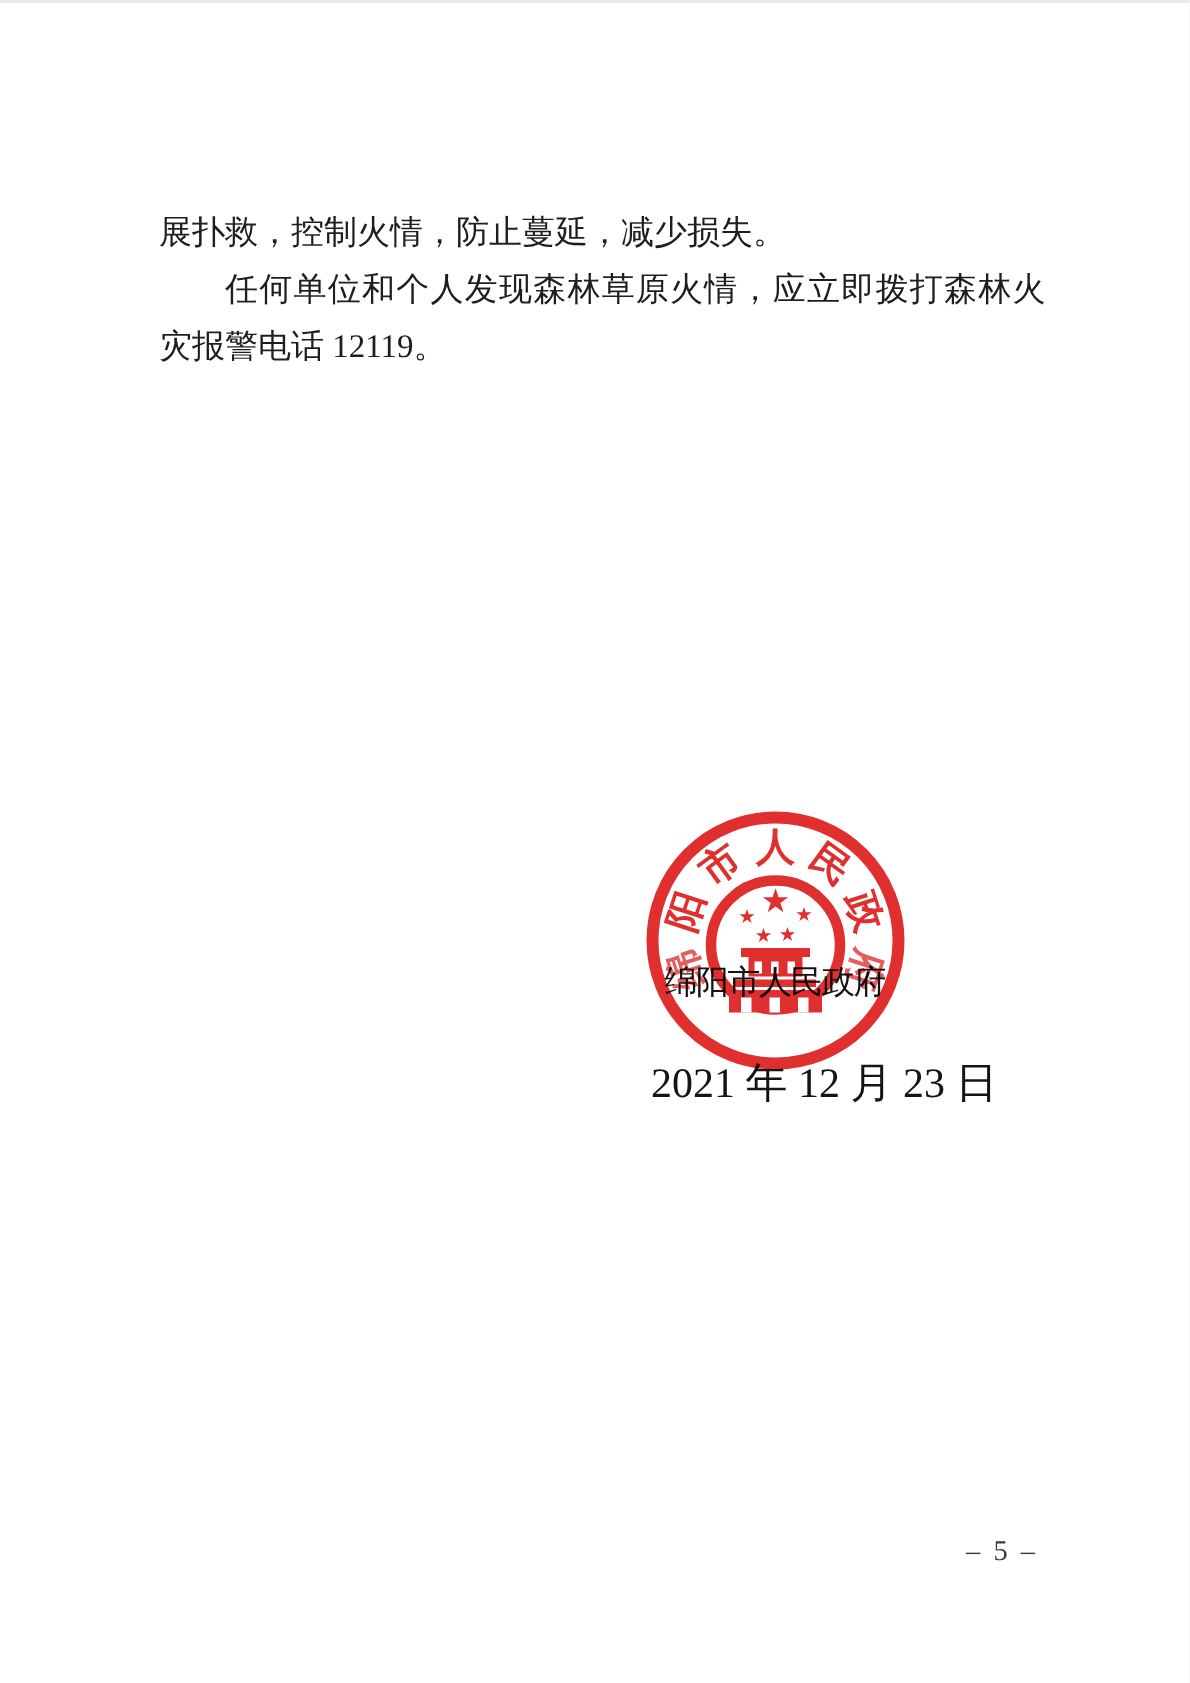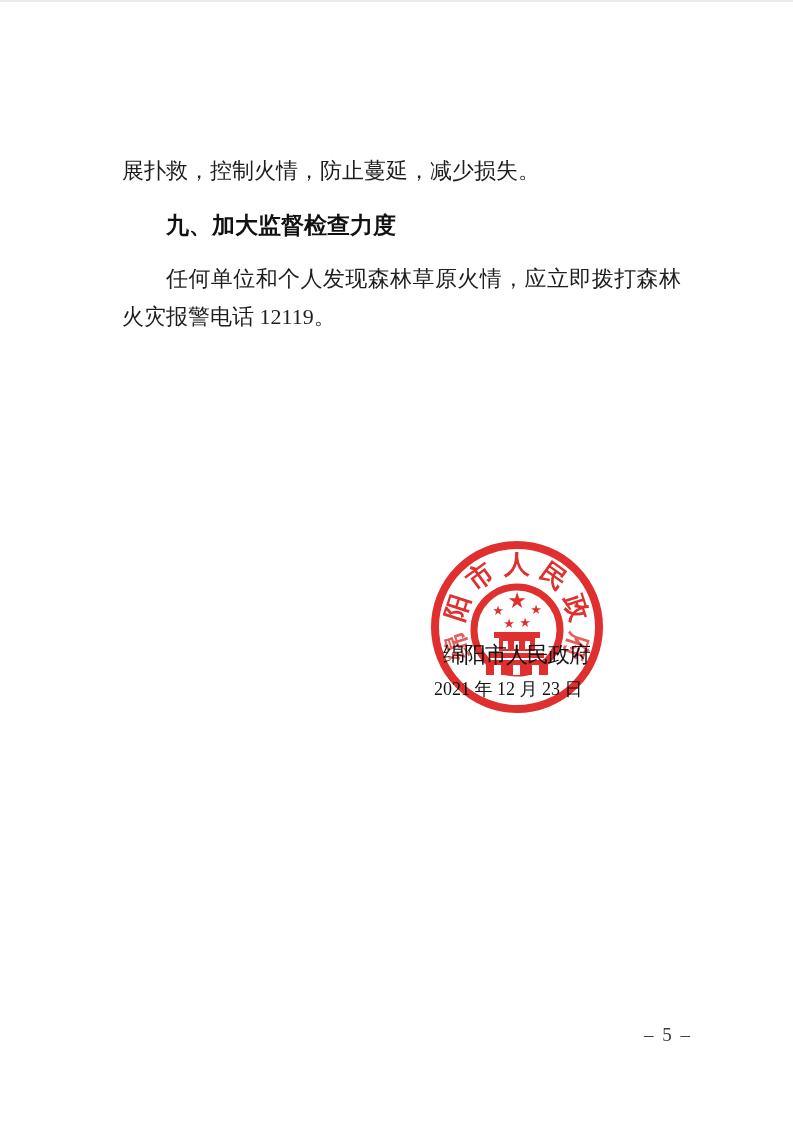--- a/index.html
+++ b/index.html
@@ -12,40 +12,40 @@
     overflow:hidden;
     font-family:"Liberation Serif","DejaVu Serif",serif;
     color:#1e1e1e;
   }
   .text-block{
     position:absolute;
     left:106px;top:134px;width:591px;
     font-size:22px;line-height:38px;
     text-align:justify;
   }
-  .text-block p{margin:16px;}
+  .text-block p{margin:0;}
   .continuation{text-indent:0;}
   .heading{
     font-family:"Liberation Sans","DejaVu Sans",sans-serif;
     font-weight:bold;
     font-size:23px;
     text-indent:44px;
     color:#111;
   }
   .body-para{text-indent:44px;}
   .signature-block{position:absolute;left:0;top:0;width:100%;}
   .sig-authority{
     position:absolute;left:443px;top:638px;
     font-size:22px;letter-spacing:-1px;
     color:#141414;
     white-space:nowrap;
   }
   .sig-date{
-    position:absolute;left:434px;top:675px;
-    font-size:18px;
+    position:absolute;left:434px;top:701px;
+    font-size:28px;
     color:#141414;
     white-space:nowrap;
   }
   
   .seal{
     position:absolute;left:431px;top:539px;
     width:172px;height:172px;
     mix-blend-mode:multiply;
     opacity:0.93;
     pointer-events:none;
@@ -75,21 +75,20 @@
     white-space:nowrap;
   }
 </style>
 </head>
 <body>
 
 <div class="page">
 
   <div class="text-block">
     <p class="continuation">展扑救，控制火情，防止蔓延，减少损失。</p>
-    <p class="heading">九、加大监督检查力度</p>
     <p class="body-para">任何单位和个人发现森林草原火情，应立即拨打森林火灾报警电话 12119。</p>
   </div>
 
   <div class="signature-block">
     <div class="sig-authority">绵阳市人民政府</div>
     <div class="sig-date">2021 年 12 月 23 日</div>
   </div>
 
   <div class="seal" id="seal" style="color: rgb(221, 31, 31);">
     <div class="seal-ring"></div>

